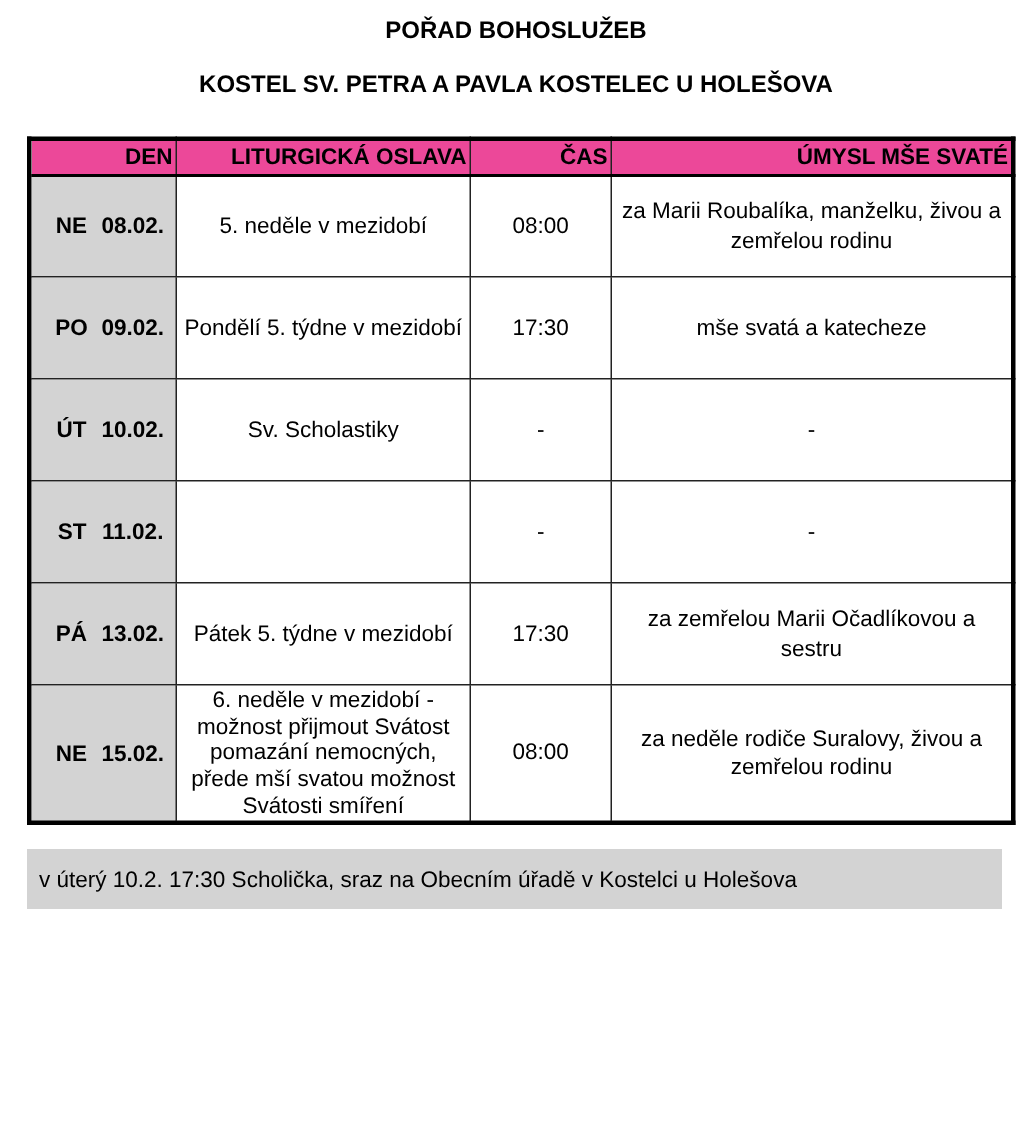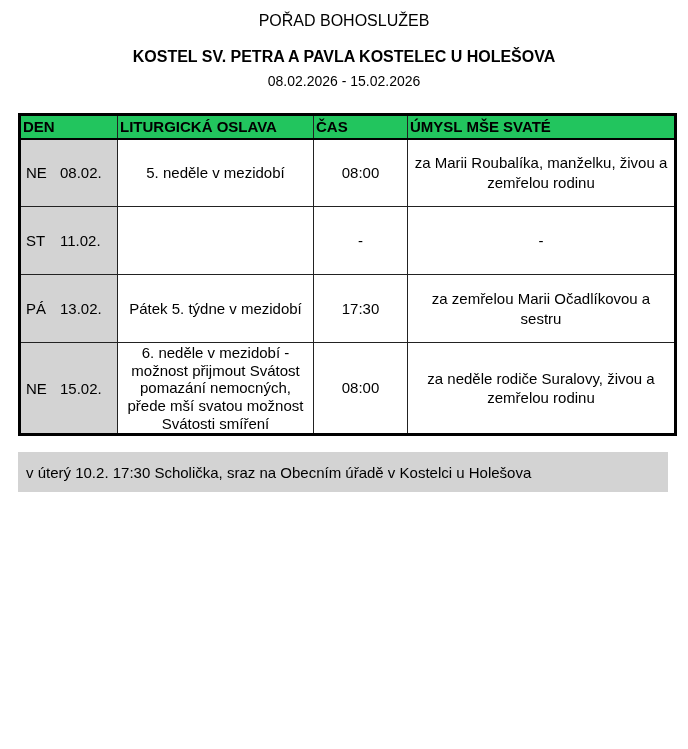--- a/index.html
+++ b/index.html
@@ -5,49 +5,49 @@
   * { margin: 0; padding: 0; box-sizing: border-box; }
   html, body {
     width: 688px;
     background: #ffffff;
     font-family: "Liberation Sans", sans-serif;
     color: #000000;
   }
   body { height: 749px; overflow: hidden; }
 
   .page-header { text-align: center; padding-top: 11px; }
-  .title-line1 { font-size: 16px; font-weight: normal; line-height: 1.25; }
+  .title-line1 { font-size: 16px; font-weight: bold; line-height: 1.25; }
   .title-line2 { font-size: 16px; font-weight: bold; line-height: 1.25; margin-top: 16px; }
   .title-dates { font-size: 14px; font-weight: normal; margin-top: 6px; }
 
   table.schedule {
     border-collapse: collapse;
     table-layout: fixed;
     margin: 24px 0 0 18px;
     width: 656px;
     border: 3px solid #000000;
   }
   table.schedule th, table.schedule td {
     border: 1px solid #222222;
     font-size: 15px;
     vertical-align: middle;
     overflow: hidden;
   }
   table.schedule thead th {
-    background: #22c55e;
+    background: #ec4899;
     font-weight: bold;
-    text-align: left;
+    text-align: right;
     height: 24px;
     border-bottom: 2px solid #000000;
     padding: 1px 2px;
   }
   td.day-cell {
     background: #d3d3d3;
-    font-weight: normal;
-    text-align: left;
+    font-weight: bold;
+    text-align: center;
     padding-left: 5px;
     white-space: nowrap;
   }
   td.day-cell .day-abbr { display: inline-block; min-width: 28px; }
   td.day-cell .day-date { display: inline-block; margin-left: 6px; }
   td.liturgy-cell, td.time-cell, td.intention-cell {
     text-align: center;
     padding: 2px 4px;
     line-height: 1.3;
   }
@@ -65,21 +65,20 @@
     padding-left: 8px;
     font-size: 15px;
   }
 </style>
 </head>
 <body>
 
 <div class="page-header">
   <div class="title-line1">POŘAD BOHOSLUŽEB</div>
   <div class="title-line2">KOSTEL SV. PETRA A PAVLA KOSTELEC U HOLEŠOVA</div>
-  <div class="title-dates">08.02.2026 - 15.02.2026</div>
 </div>
 
 <table class="schedule">
   <colgroup>
     <col style="width:98px">
     <col style="width:196px">
     <col style="width:94px">
     <col style="width:268px">
   </colgroup>
   <thead>
@@ -89,20 +88,32 @@
       <th>ČAS</th>
       <th>ÚMYSL MŠE SVATÉ</th>
     </tr>
   </thead>
   <tbody>
     <tr class="row-normal">
       <td class="day-cell"><span class="day-abbr">NE</span><span class="day-date">08.02.</span></td>
       <td class="liturgy-cell">5. neděle v mezidobí</td>
       <td class="time-cell">08:00</td>
       <td class="intention-cell">za Marii Roubalíka, manželku, živou a zemřelou rodinu</td>
+    </tr>
+    <tr class="row-normal">
+      <td class="day-cell"><span class="day-abbr">PO</span><span class="day-date">09.02.</span></td>
+      <td class="liturgy-cell">Pondělí 5. týdne v mezidobí</td>
+      <td class="time-cell">17:30</td>
+      <td class="intention-cell">mše svatá a katecheze</td>
+    </tr>
+    <tr class="row-normal">
+      <td class="day-cell"><span class="day-abbr">ÚT</span><span class="day-date">10.02.</span></td>
+      <td class="liturgy-cell">Sv. Scholastiky</td>
+      <td class="time-cell">-</td>
+      <td class="intention-cell">-</td>
     </tr>
     <tr class="row-normal">
       <td class="day-cell"><span class="day-abbr">ST</span><span class="day-date">11.02.</span></td>
       <td class="liturgy-cell"></td>
       <td class="time-cell">-</td>
       <td class="intention-cell">-</td>
     </tr>
     <tr class="row-normal">
       <td class="day-cell"><span class="day-abbr">PÁ</span><span class="day-date">13.02.</span></td>
       <td class="liturgy-cell">Pátek 5. týdne v mezidobí</td>

